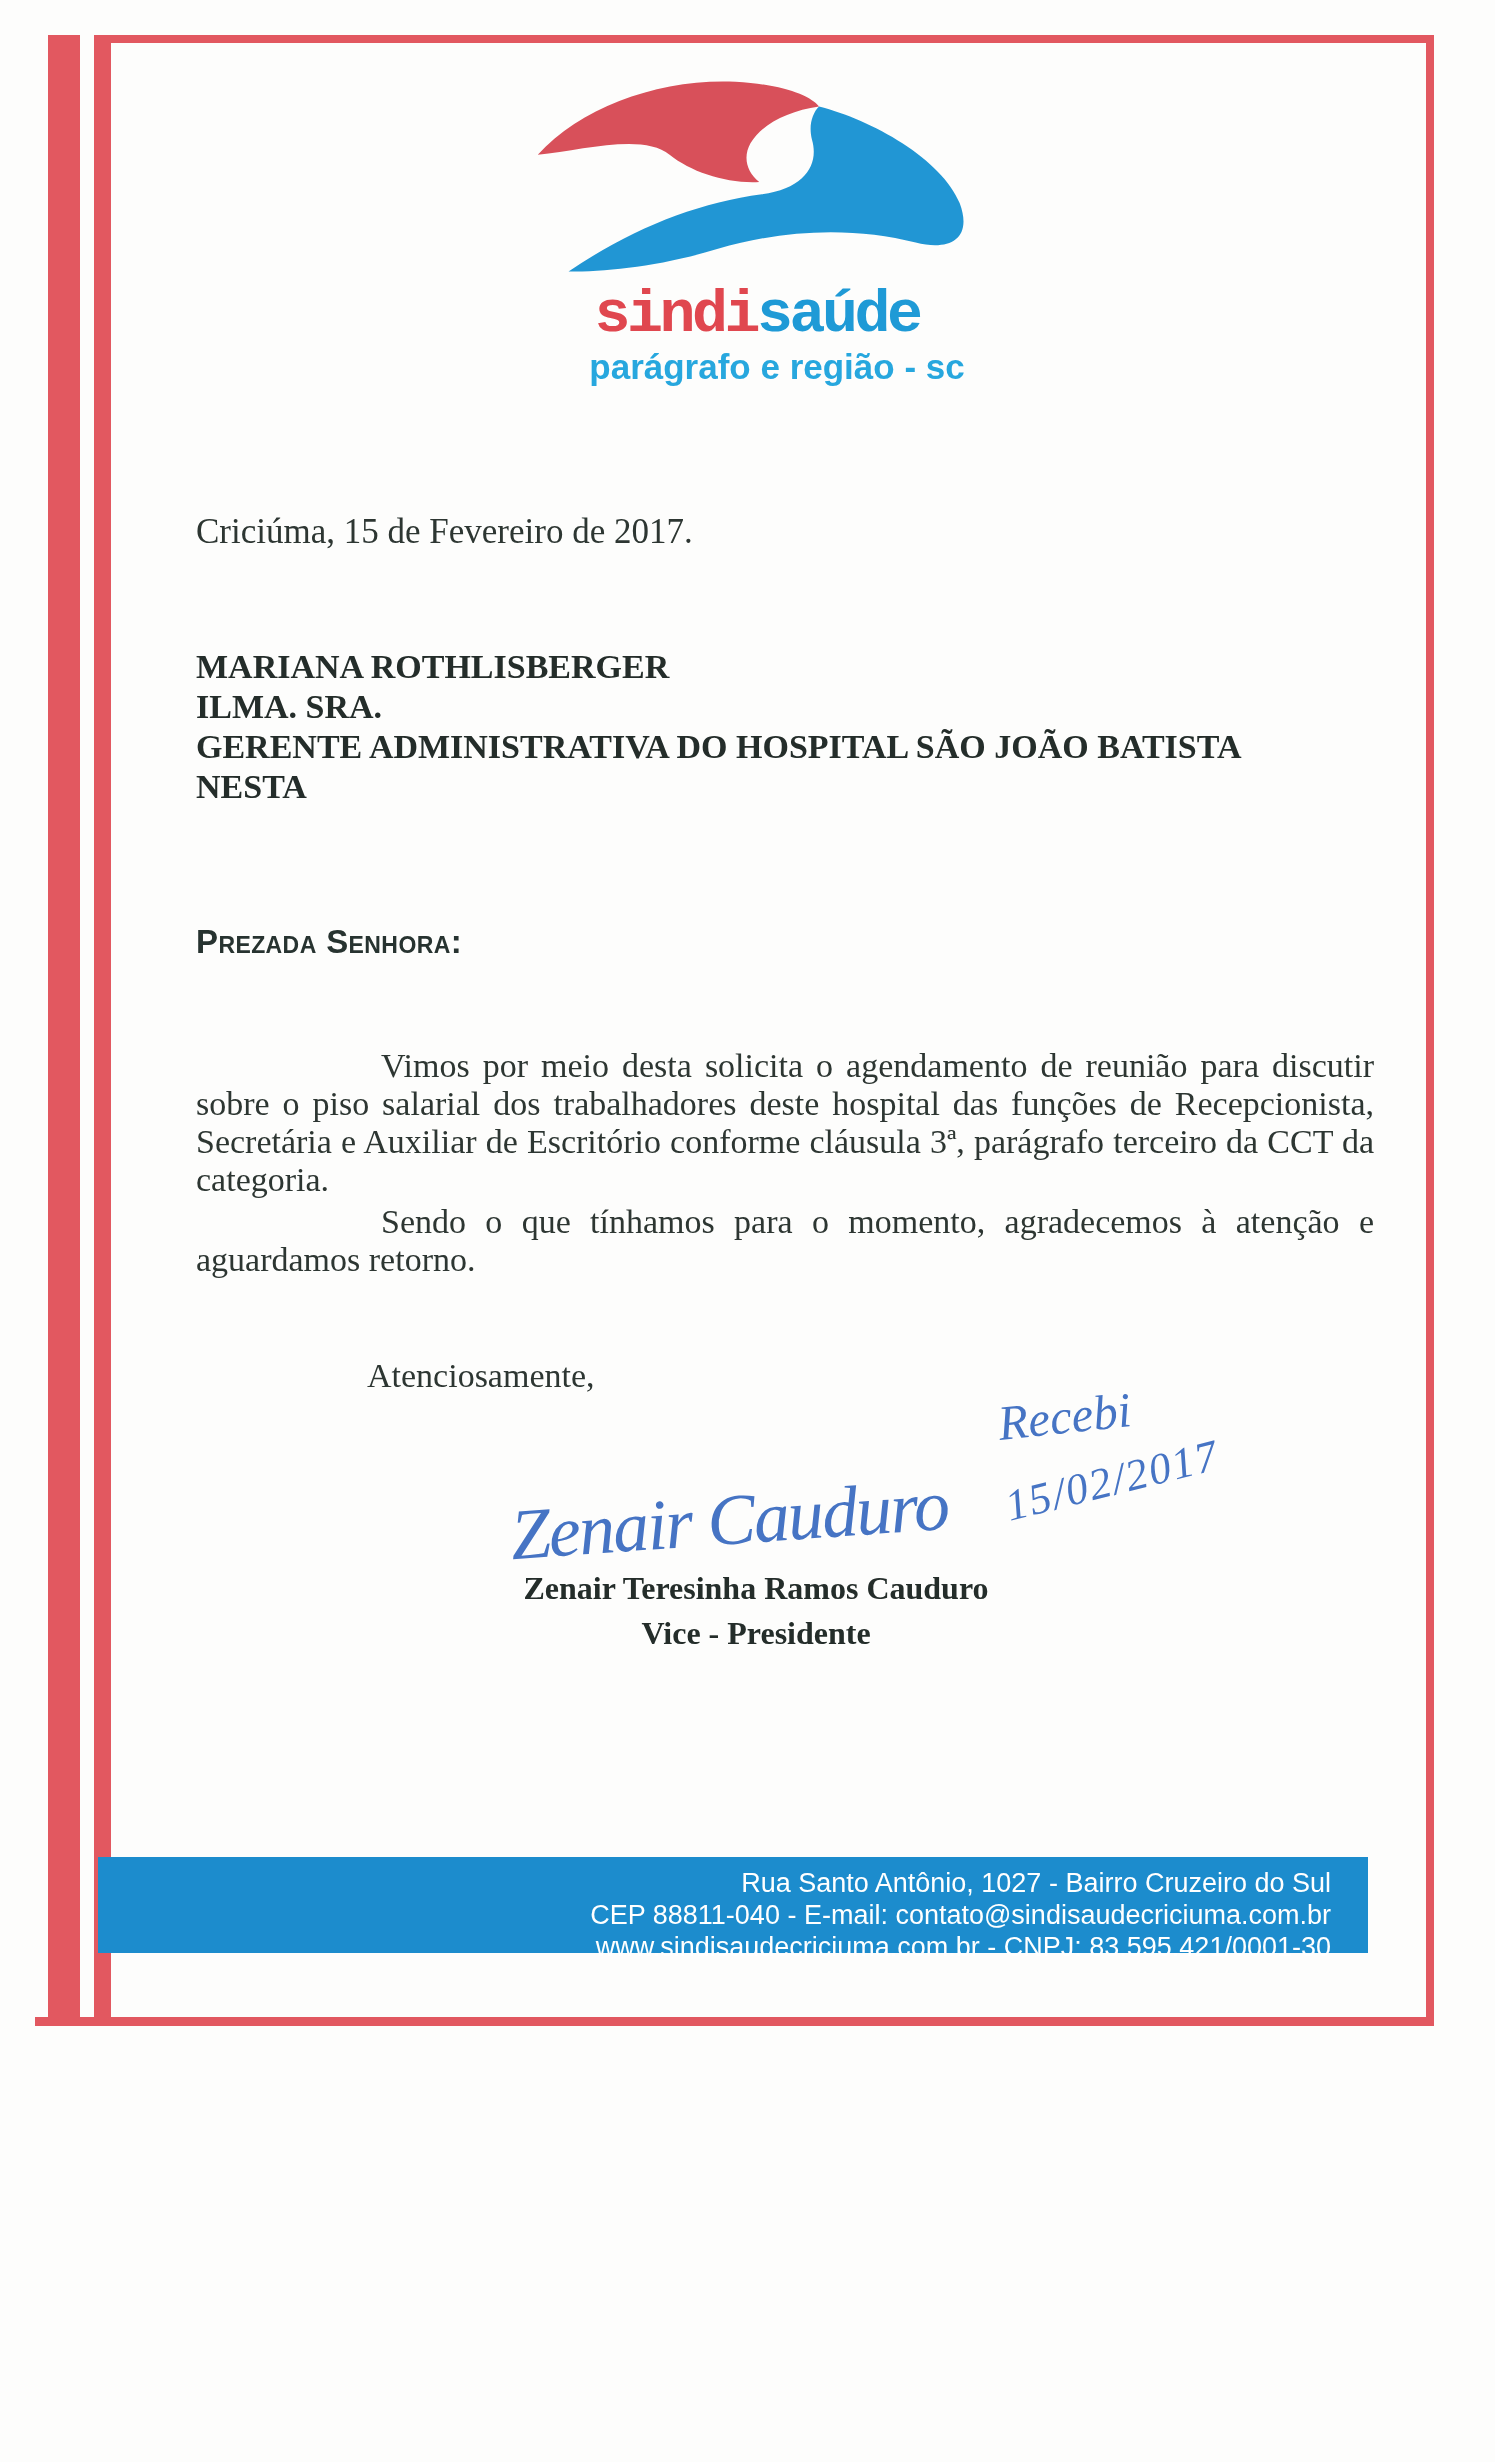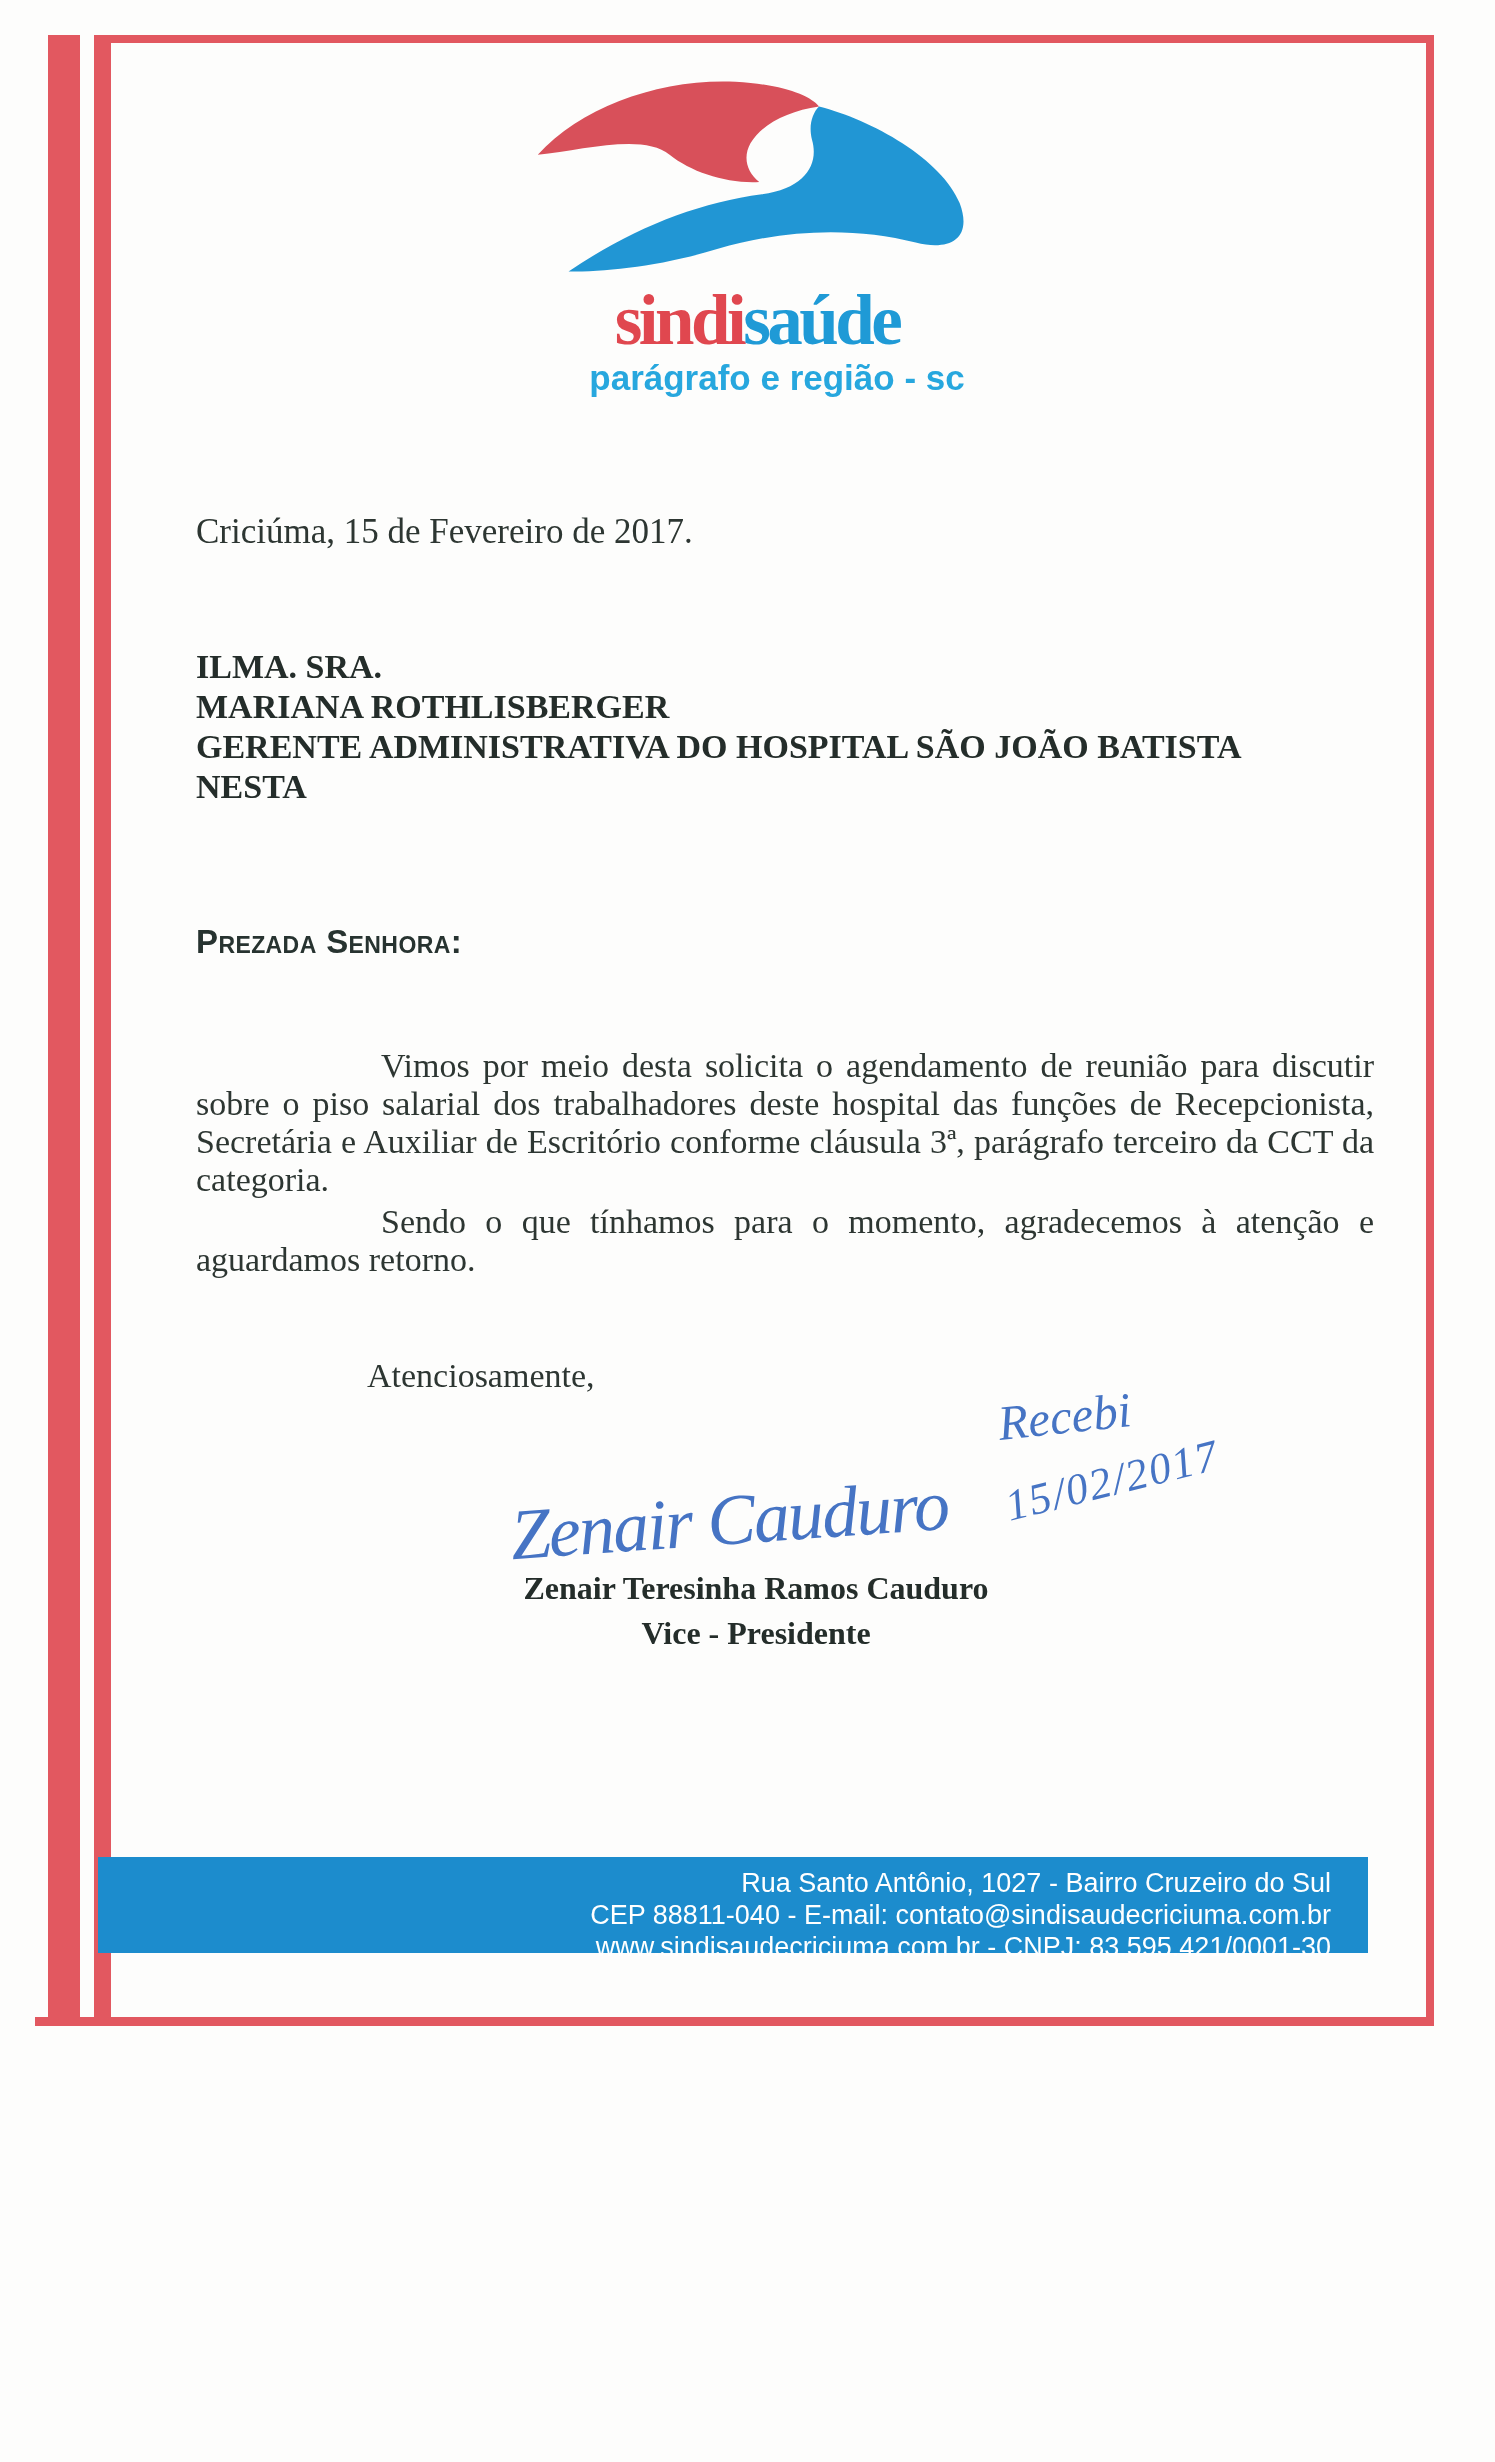--- a/index.html
+++ b/index.html
@@ -17,22 +17,22 @@
   .stripe-outer{left:48px;top:35px;width:32px;height:1986px;background:#e25860;}
   .stripe-inner{left:94px;top:35px;width:16.7px;height:1986px;background:#e25860;}
   .line-top{left:94px;top:35px;width:1340px;height:8px;background:#e25860;}
   .line-right{left:1426px;top:35px;width:8px;height:1989px;background:#e25860;}
   .line-bottom{left:35px;top:2017px;width:1399px;height:8.8px;background:#e25860;}
 
   
   .logo{left:449px;top:69px;width:616px;text-align:center;}
   .logo svg{display:block;margin:0 auto;}
   .wordmark{
-    font-family:Liberation Serif, serif;
-    font-weight:700;font-size:71px;line-height:1;
+    font-family:Liberation Mono, monospace;
+    font-weight:700;font-size:60px;line-height:1;
     letter-spacing:-3.5px;margin-top:5.3px;white-space:nowrap;
   }
   .wordmark .red{color:#e0474f;}
   .wordmark .blue{color:#1f9ad6;}
   .tagline{
     font-family:"Liberation Sans", sans-serif;
     font-weight:700;font-size:35px;line-height:1;
     color:#27a7de;margin-top:3.5px;margin-left:40px;white-space:nowrap;
   }
 
@@ -91,22 +91,22 @@
              C295,45 265,60 252,82 C243,98 248,115 262,126
              C225,128 185,115 160,95 C130,70 60,90 10,95 Z"></path>
   </svg>
   <div class="wordmark"><span class="red">sindi</span><span class="blue">saúde</span></div>
   <div class="tagline">parágrafo e região - sc</div>
 </div>
 
 <div class="abs date-line">Criciúma, 15 de Fevereiro de 2017.</div>
 
 <div class="abs recipient">
+  <p>MARIANA ROTHLISBERGER</p>
   <p>ILMA. SRA.</p>
-  <p>MARIANA ROTHLISBERGER</p>
   <p>GERENTE ADMINISTRATIVA DO HOSPITAL SÃO JOÃO BATISTA</p>
   <p>NESTA</p>
 </div>
 
 <div class="abs salutation">Prezada Senhora:</div>
 
 <div class="abs body-text">
   <p>Vimos por meio desta solicita o agendamento de reunião para discutir sobre o piso salarial dos trabalhadores deste hospital das funções de Recepcionista, Secretária e Auxiliar de Escritório conforme cláusula 3ª, parágrafo terceiro da CCT da categoria.</p>
   <p>Sendo o que tínhamos para o momento, agradecemos à atenção e aguardamos retorno.</p>
 </div>

